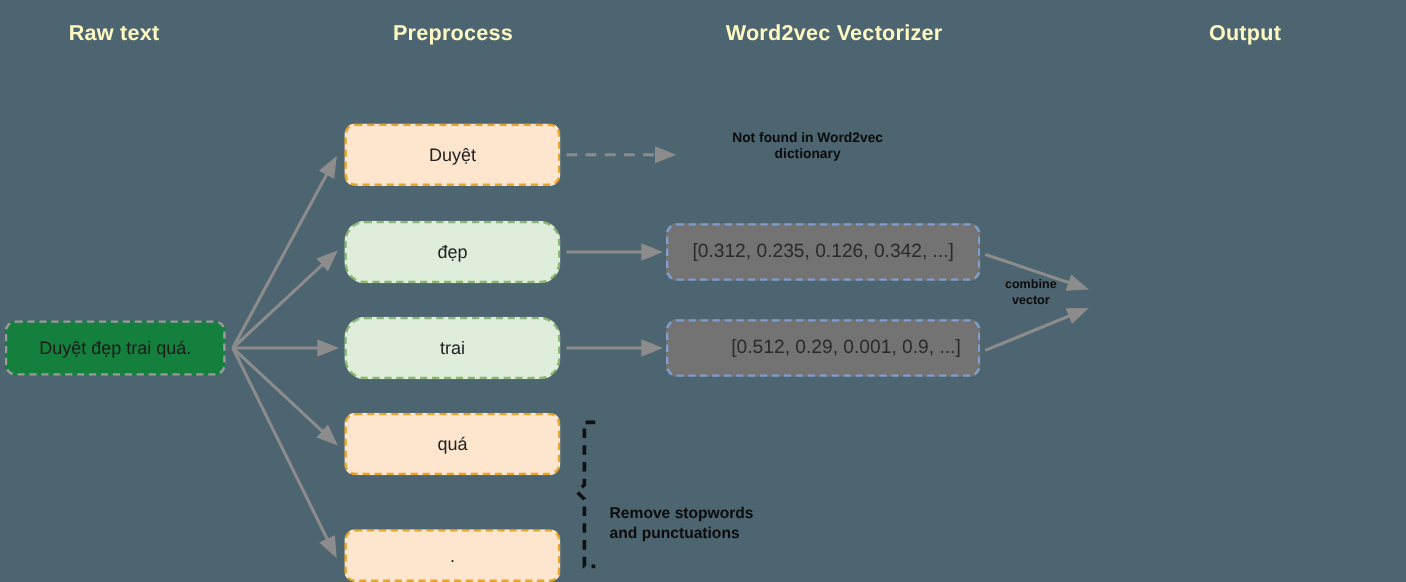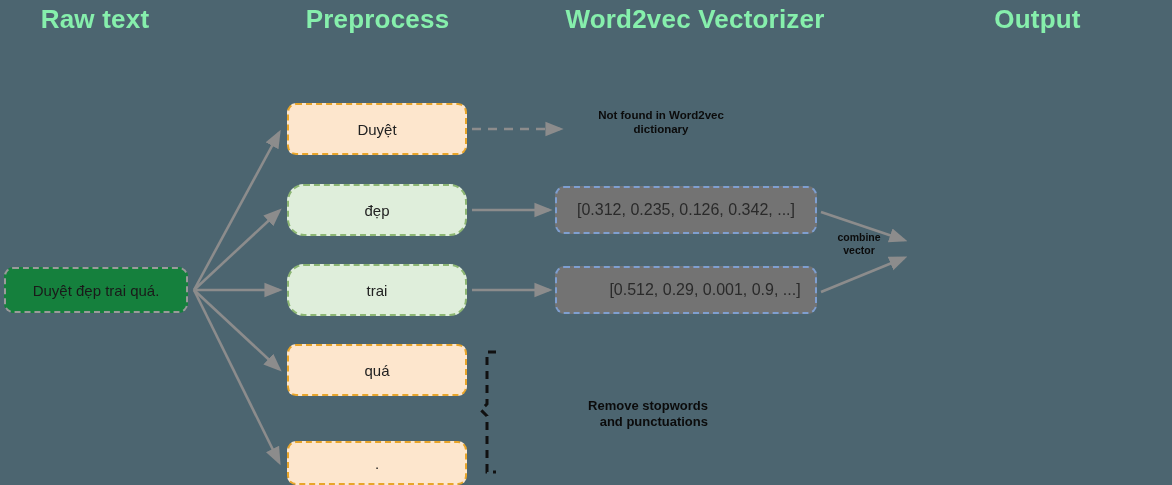--- a/index.html
+++ b/index.html
@@ -13,26 +13,27 @@
   #canvas {
     position: relative;
     width: 1172px;
     height: 485px;
     background: #4c6570;
     overflow: hidden;
   }
   .col-header {
     position: absolute;
     font-family: "Liberation Sans", sans-serif;
-    font-size: 26px;
+    font-size: 18px;
     font-weight: bold;
-    color: #86efac;
+    color: #fef9c3;
     text-align: center;
     white-space: nowrap;
     letter-spacing: 0.2px;
+    margin-top: 13px;
   }
   .node {
     position: absolute;
     box-sizing: border-box;
     border-radius: 9px;
     display: flex;
     align-items: center;
     justify-content: center;
     font-family: "Liberation Sans", sans-serif;
     font-size: 15px;
@@ -153,28 +154,28 @@
   </div>
 
   <div class="node node-blue" style="left:555px; top:186px; width:262px; height:48px;">
     <span>[0.312, 0.235, 0.126, 0.342, ...]</span>
   </div>
   <div class="node node-blue" style="left:555px; top:266px; width:262px; height:48px;padding-left:38px;">
     <span>[0.512, 0.29, 0.001, 0.9, ...]</span>
   </div>
 
 
-  <div class="note note-notfound" style="left:556px; top:108px; width:210px;">
+  <div class="note note-notfound" style="left:568px; top:108px; width:210px;">
     <div>Not found in Word2vec</div>
     <div>dictionary</div>
   </div>
 
   <div class="note note-combine" style="left:824px; top:231px; width:70px;">
     <div>combine</div>
     <div>vector</div>
   </div>
 
-  <div class="note note-remove" style="left:508px; top:398px; width:200px; text-align:right;">
+  <div class="note note-remove" style="left:508px; top:420px; width:200px; text-align:left;">
     <div>Remove stopwords</div>
     <div>and punctuations</div>
   </div>
 
 </div>
 
 </body></html>

